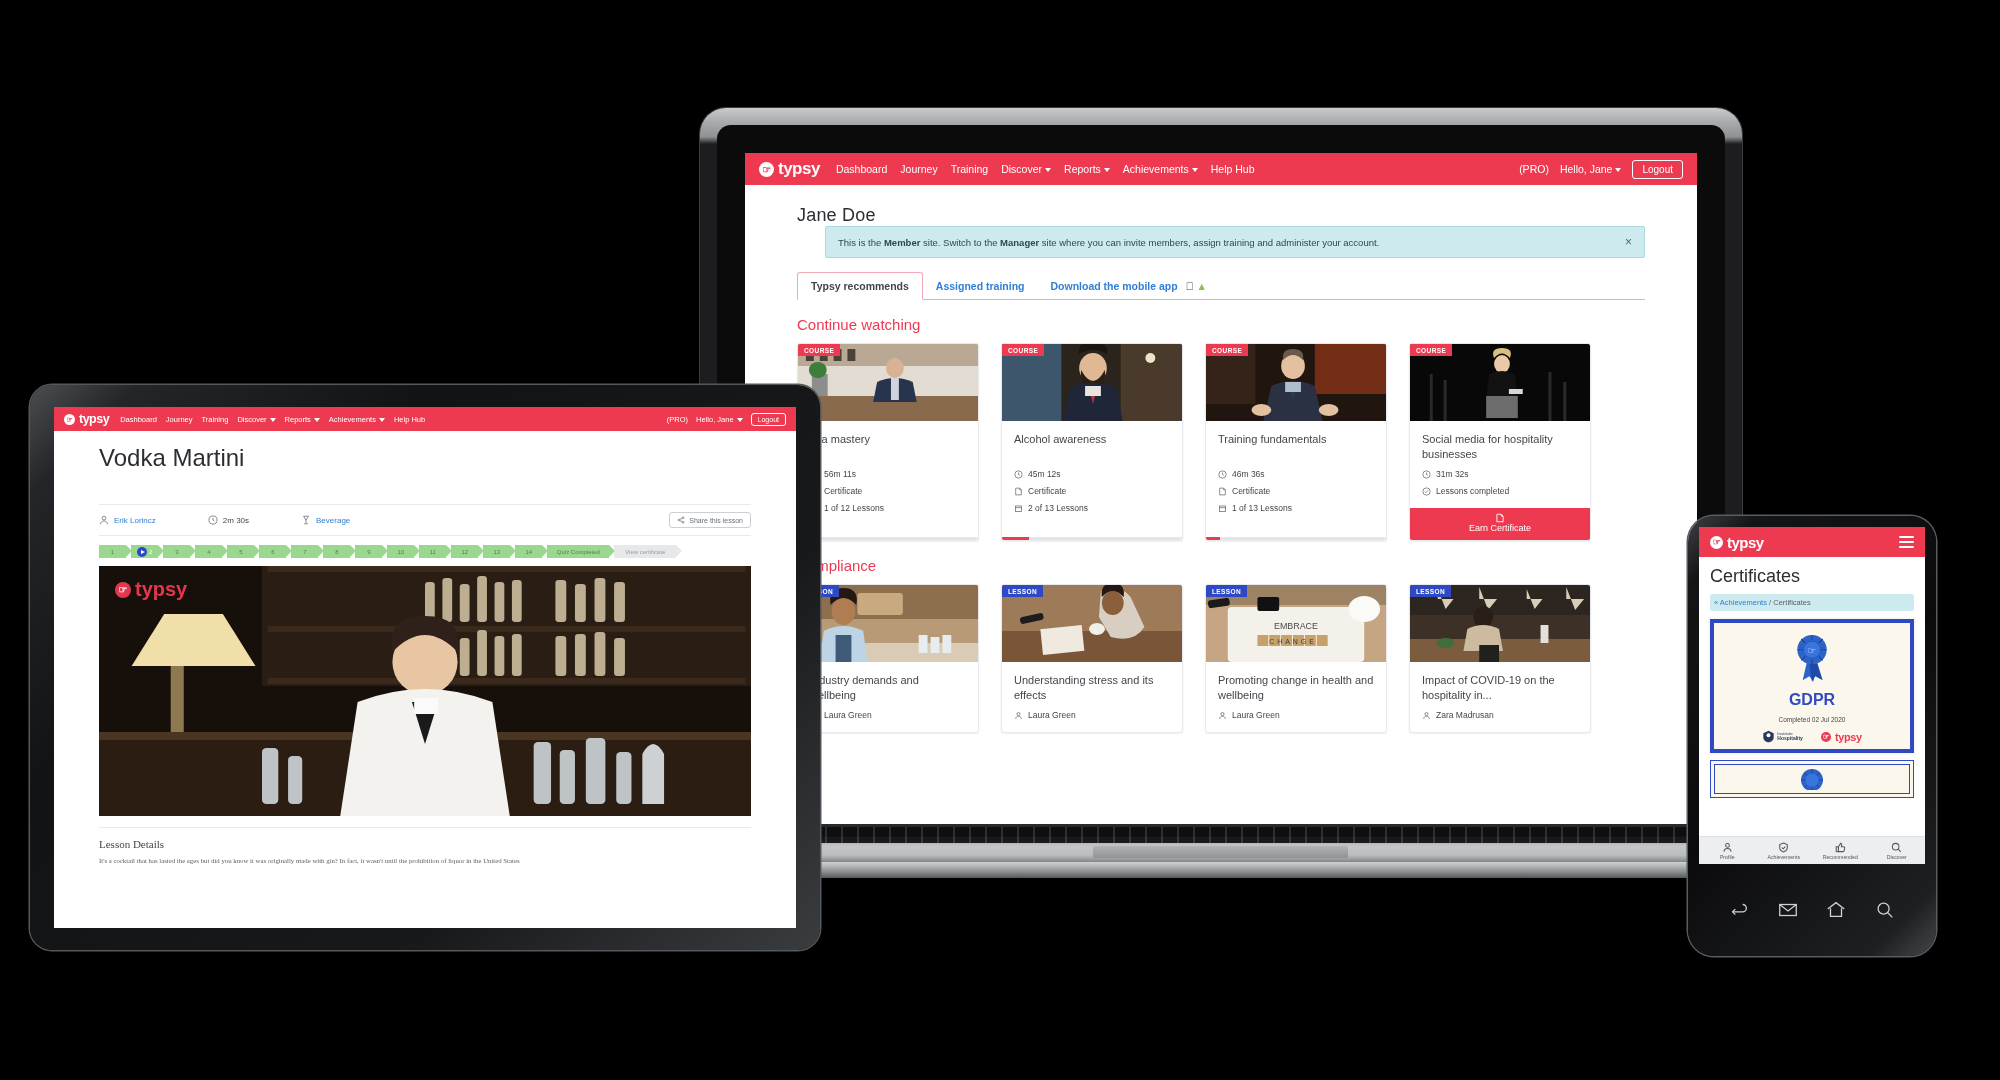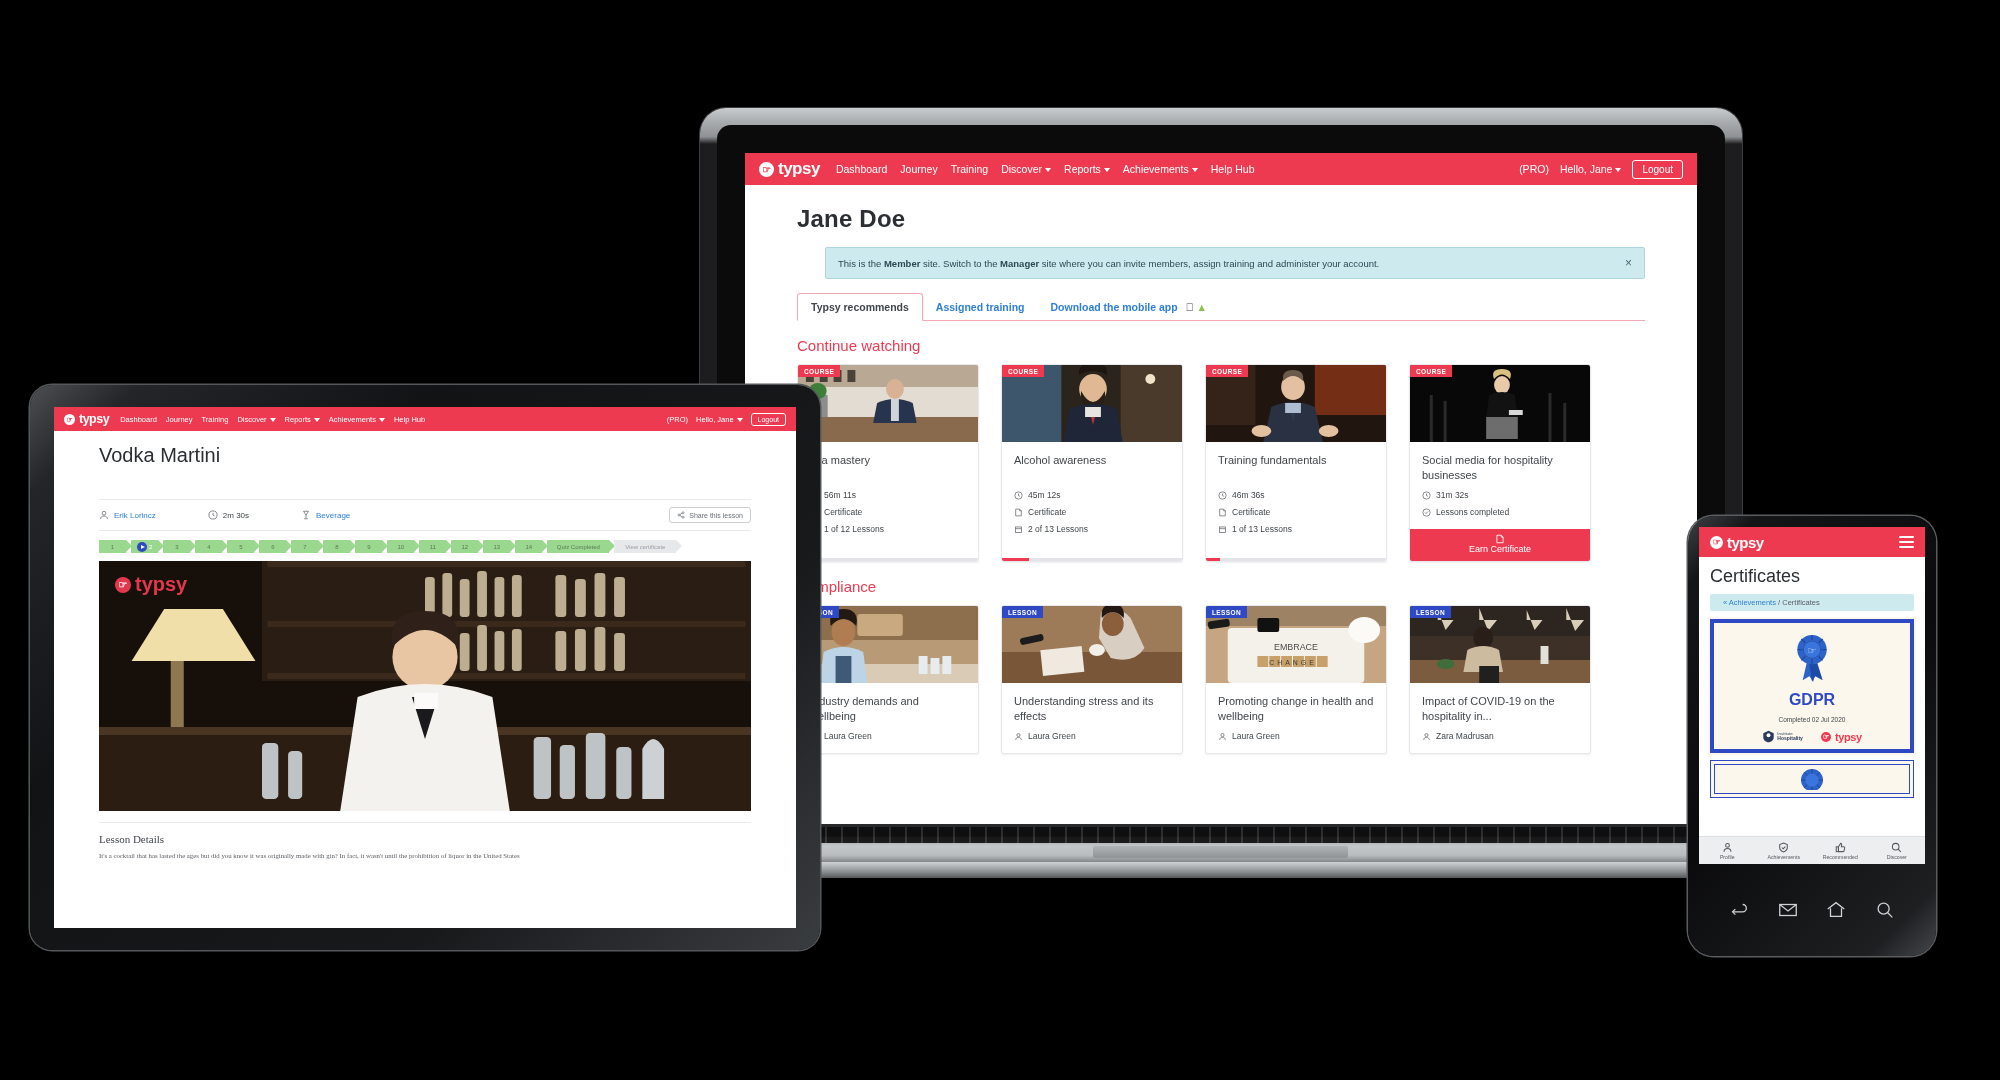--- a/index.html
+++ b/index.html
@@ -83,21 +83,21 @@
   
   .L .navbar { height: 32px; padding: 0 14px; font-size: 10.5px; }
   .L .logo { font-size: 17px; }
   .L .logo-mark { width: 15px; height: 15px; line-height: 15px; font-size: 10px; }
   .L .nav-links { gap: 13px; margin-left: 16px; }
   .L .nav-right { gap: 11px; font-size: 10.5px; }
   .L .logout-btn { padding: 3px 9px; font-size: 10px; }
 
   .L .page { padding: 20px 52px 0 52px; }
   .page-title { color: #2b2f33; font-weight: 400; }
-  .L .page-title { font-size: 24px; margin-bottom: 14px; letter-spacing: .2px; font-weight: bold; }
+  .L .page-title { font-size: 18px; letter-spacing: .2px; }
 
   .notice {
     background: #cdeaef; border: 1px solid #aed6de; color: #2b4a52;
     display: flex; align-items: center; border-radius: 2px;
   }
   .L .notice { padding: 8px 12px; font-size: 9.5px; margin-bottom: 14px; margin-left: 28px; }
   .notice b { font-weight: 700; }
   .notice .x { margin-left: auto; font-size: 12px; color: #4a6a72; cursor: pointer; }
 
   .tabs { display: flex; align-items: flex-end; border-bottom: 1px solid #f3a9b3; }
@@ -144,21 +144,21 @@
   .L .earn-btn { padding: 5px 0 7px 0; font-size: 9px; }
 
   
   .T .navbar { height: 24px; padding: 0 10px; font-size: 7.5px; }
   .T .logo { font-size: 12.5px; }
   .T .logo-mark { width: 11px; height: 11px; line-height: 11px; font-size: 7px; }
   .T .nav-links { gap: 9px; margin-left: 11px; }
   .T .nav-right { gap: 8px; font-size: 7.5px; }
   .T .logout-btn { padding: 2px 6px; font-size: 7px; }
   .T .lesson { padding: 13px 45px 0 45px; }
-  .T .page-title { font-size: 20px; margin-bottom: 11px; }
+  .T .page-title { font-size: 24px; margin-bottom: 11px; }
   .T .lessonmeta {
     display: flex; align-items: center; gap: 52px; font-size: 8px;
     border-top: 1px solid #e8eaec; border-bottom: 1px solid #e8eaec;
     padding: 7px 0; color: #2f7fd6; margin-top: 32px;
   }
   .T .lessonmeta .m { display: flex; align-items: center; gap: 5px; }
   .T .lessonmeta .dur { color: #41464b; }
   .share-btn {
     margin-left: auto; border: 1px solid #ccd0d4; border-radius: 3px;
     color: #6b7076; display: flex; align-items: center; gap: 4px;
@@ -191,21 +191,21 @@
   .T .details p { font-size: 6.8px; color: #5a5f64; line-height: 1.5; }
 
   
   .P .navbar { height: 30px; padding: 0 11px; }
   .P .logo { font-size: 15px; }
   .P .logo-mark { width: 13px; height: 13px; line-height: 13px; font-size: 9px; }
   .burger { margin-left: auto; display: flex; flex-direction: column; gap: 3px; }
   .burger i { display: block; width: 15px; height: 2px; background: #fff; border-radius: 1px; }
   .P .pbody { padding: 9px 11px 0 11px; }
   .P .page-title { font-size: 18px; margin-bottom: 7px; }
-  .crumb { background: #cdeaef; border-radius: 2px; padding: 4px 13px; font-size: 7.5px; color: #5a5f64; }
+  .crumb { background: #cdeaef; border-radius: 2px; padding: 4px 4px; font-size: 7.5px; color: #5a5f64; }
   .crumb a { color: #2f7fd6; text-decoration: none; }
   .cert {
     margin-top: 8px; background: #fbf7ec; border: 1px solid #2f49c4;
     outline: 2px solid #fbf7ec; box-shadow: 0 0 0 3px #2f49c4 inset;
     padding: 11px 8px 9px 8px; text-align: center;
   }
   .rosette { margin: 0 auto 2px auto; width: 40px; }
   .cert-name { color: #2f49c4; font-size: 16px; font-weight: 700; margin: 2px 0 7px 0; }
   .cert-date { color: #41464b; font-size: 6.5px; margin-bottom: 7px; }
   .cert-logos { display: flex; align-items: center; justify-content: center; gap: 18px; }

